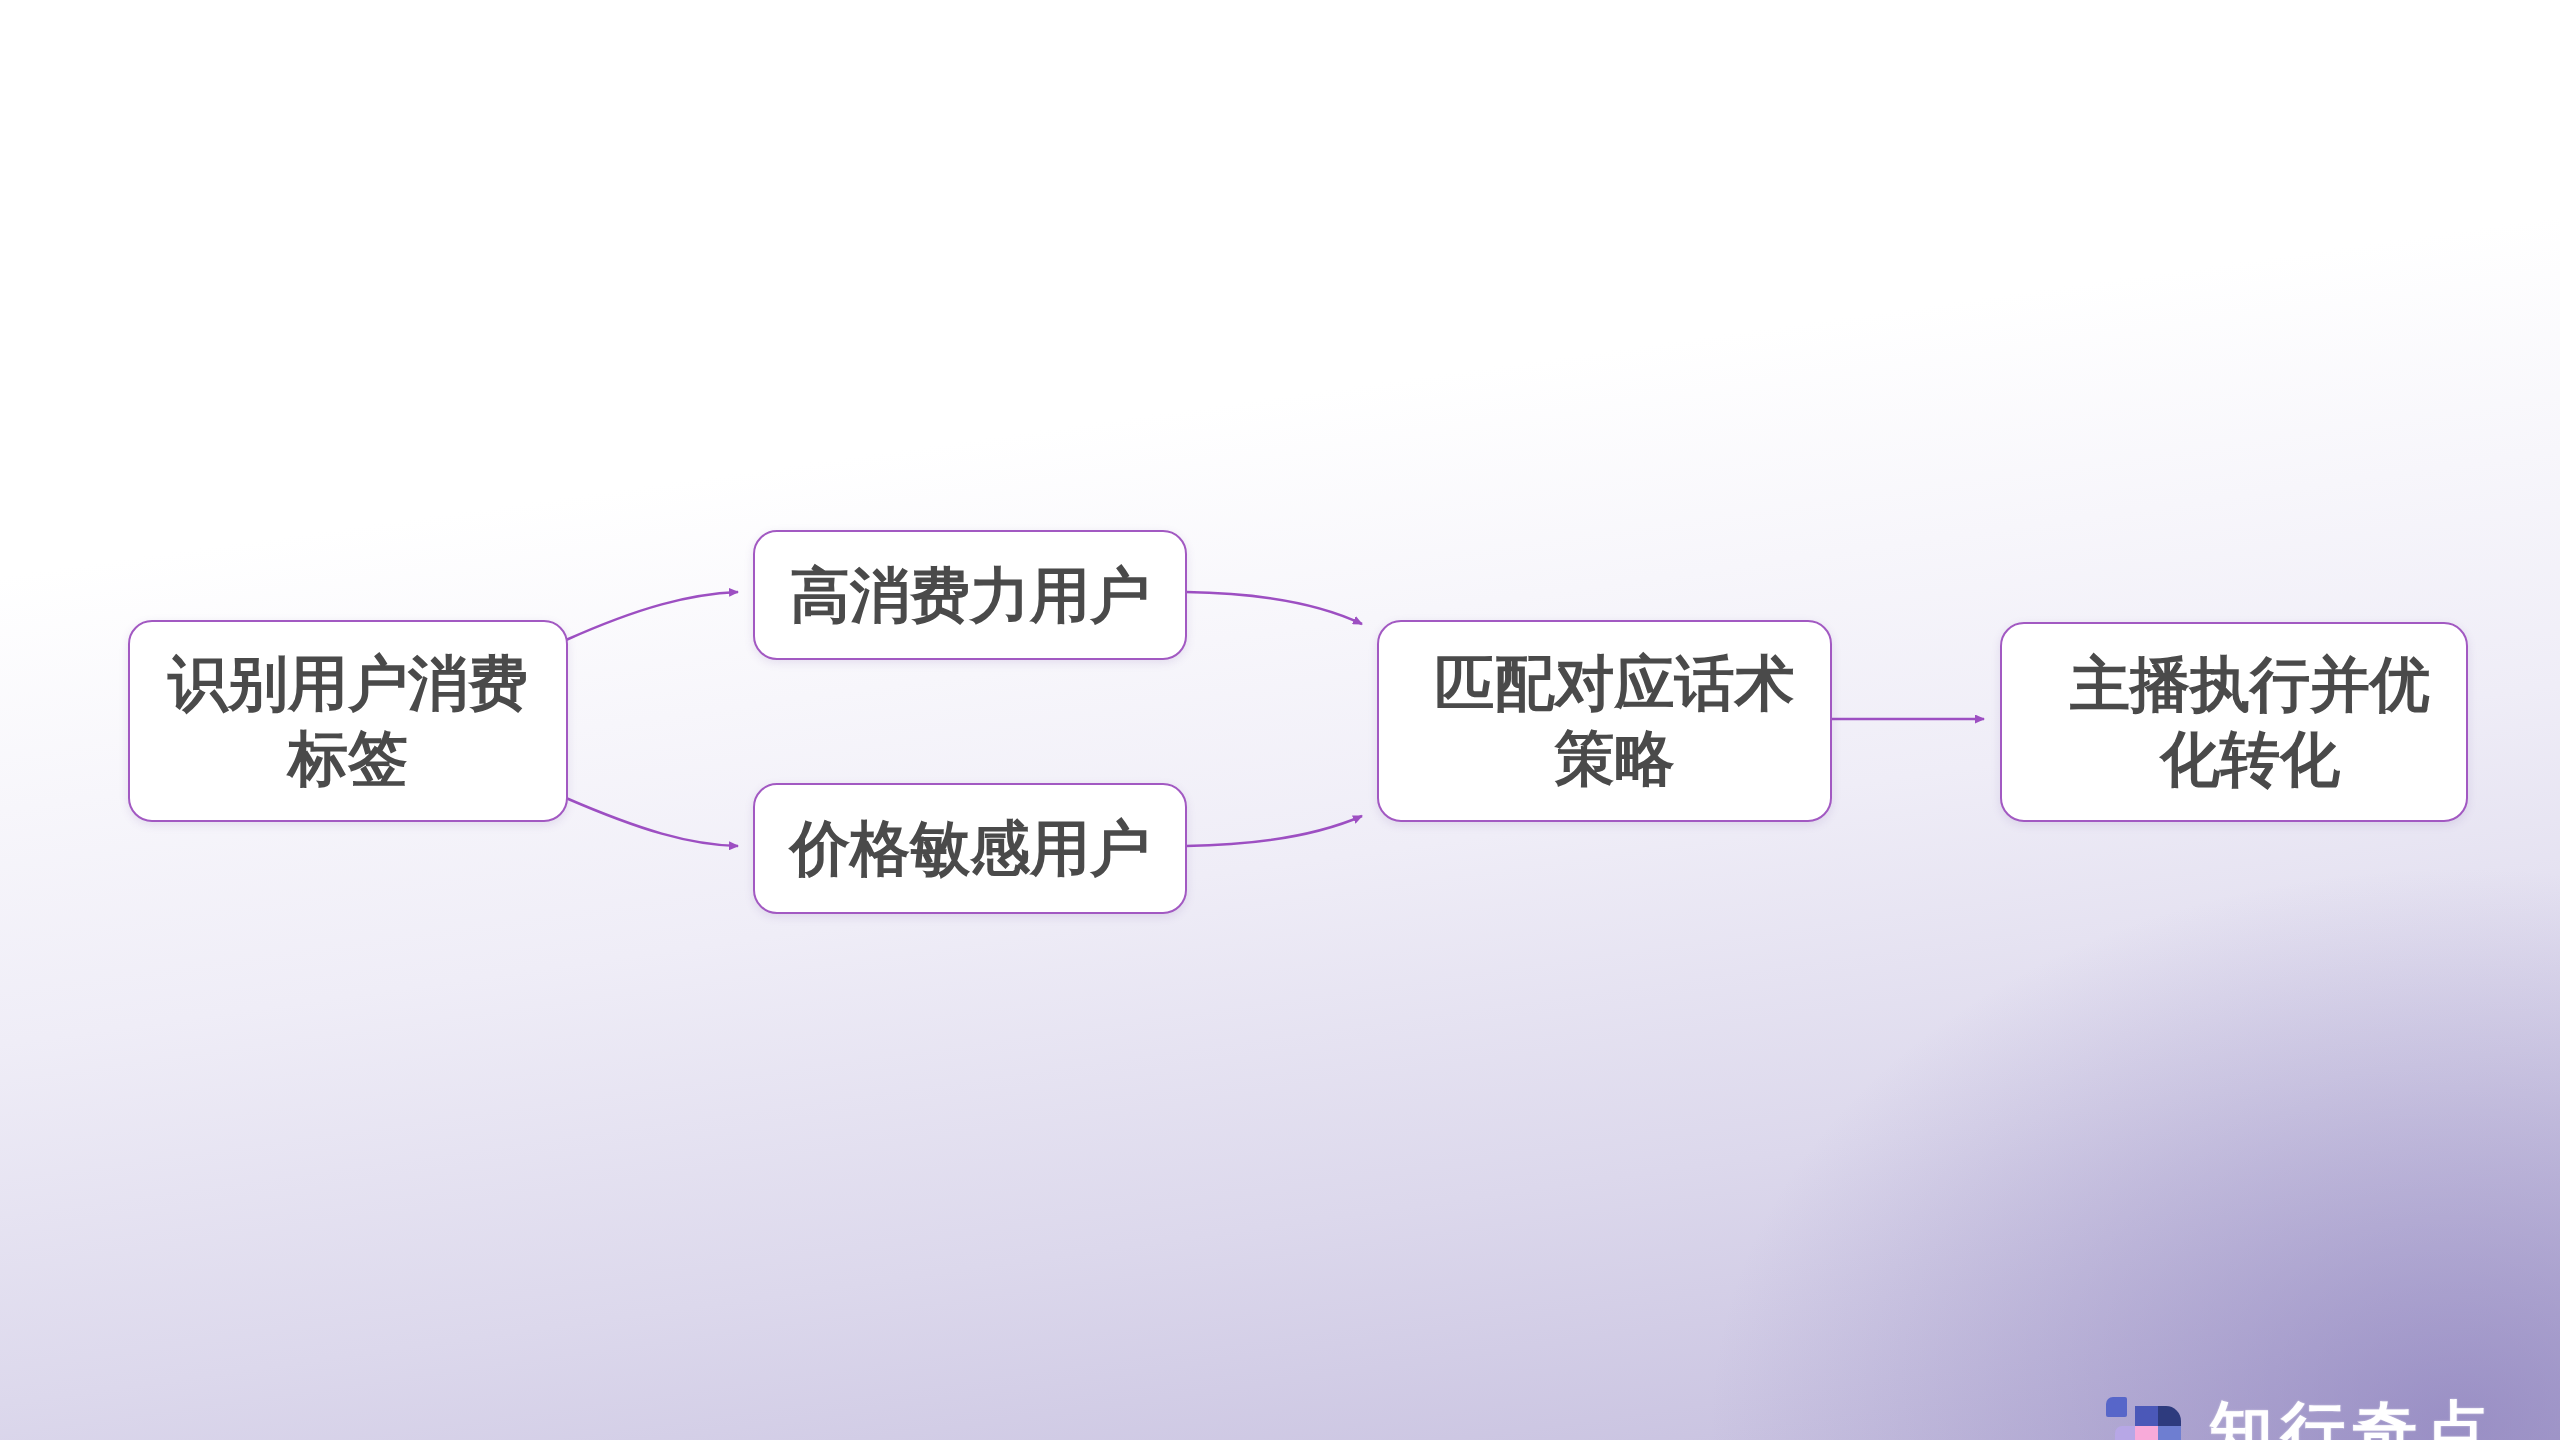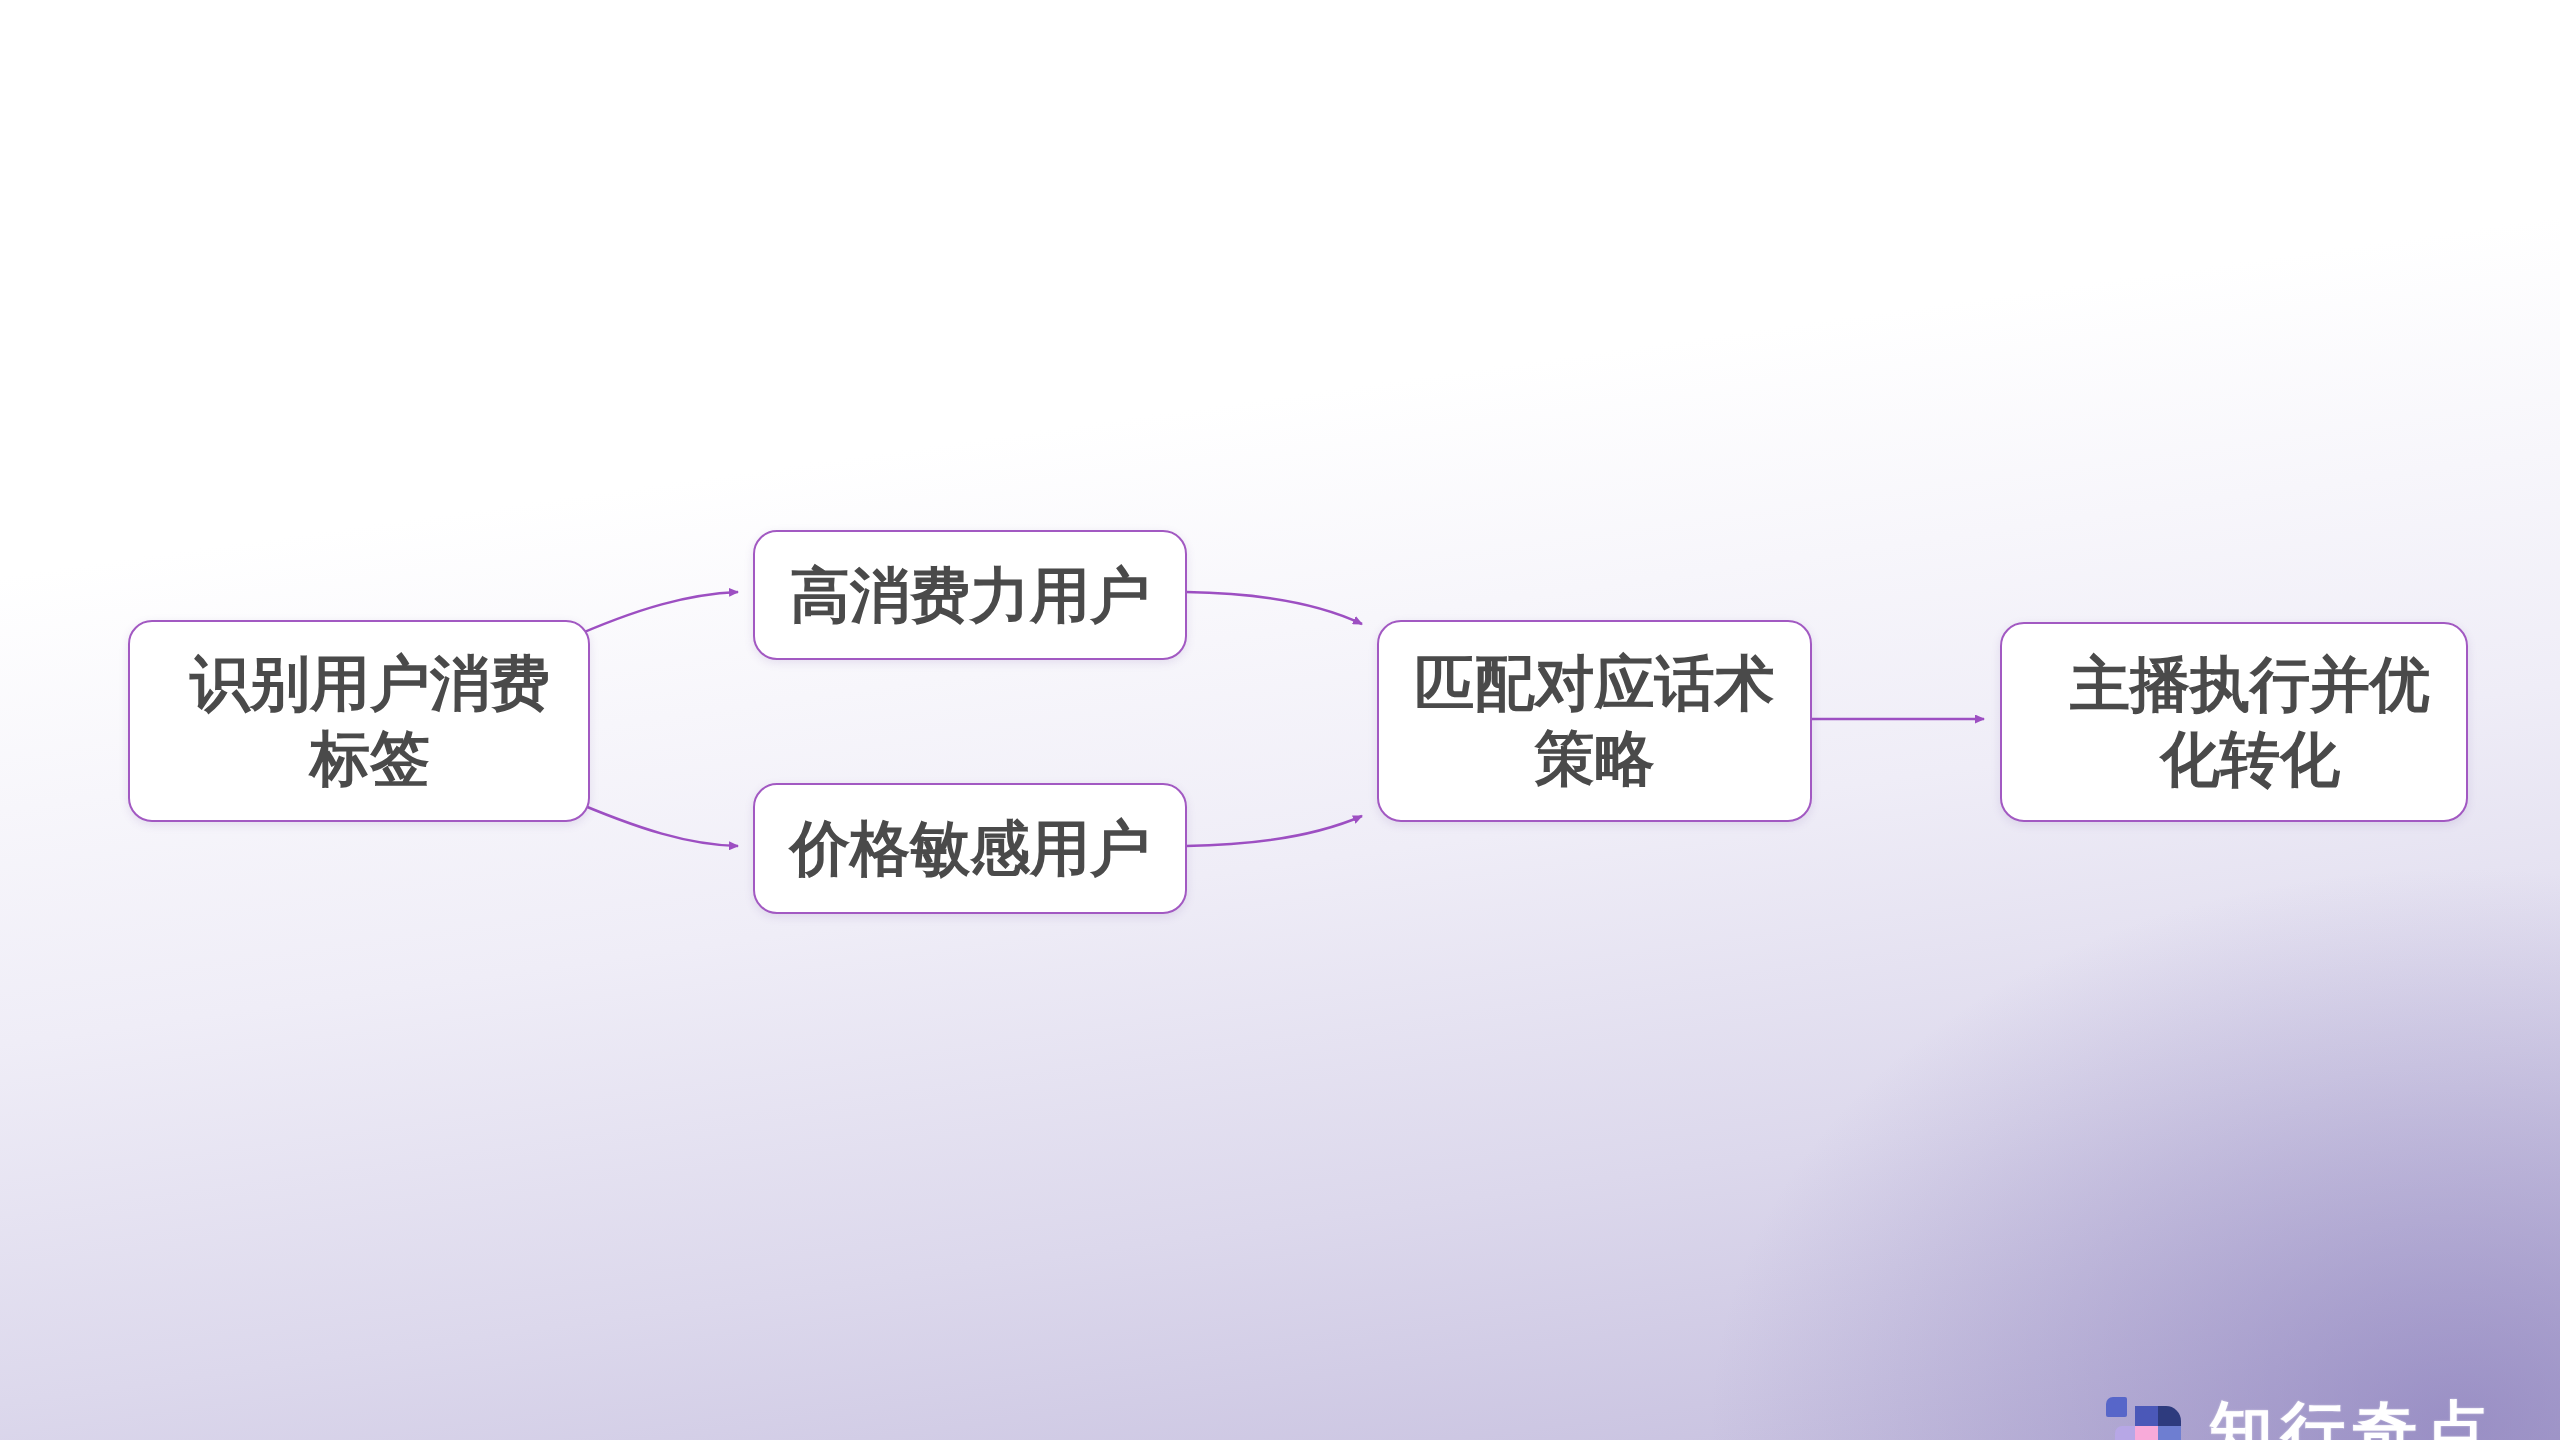--- a/index.html
+++ b/index.html
@@ -22,24 +22,24 @@
     display: flex; flex-direction: column;
     align-items: center; justify-content: center;
     box-shadow: 0 3px 10px rgba(110, 80, 160, 0.14);
     color: #4a4a4a;
     font-weight: 700;
     font-size: 60px;
     line-height: 75px;
     text-align: center;
   }
   .node span { display: block; white-space: nowrap; }
-  #node-identify        { left: 128px;  top: 620px; width: 436px; height: 198px; padding-left: 22px; }
+  #node-identify        { left: 128px;  top: 620px; width: 436px; height: 198px; }
   #node-high-spender    { left: 753px;  top: 530px; width: 430px; height: 126px; }
   #node-price-sensitive { left: 753px;  top: 783px; width: 430px; height: 127px; }
-  #node-match-script    { left: 1377px; top: 620px; width: 431px; height: 198px; }
+  #node-match-script    { left: 1377px; top: 620px; width: 431px; height: 198px; padding-left: 20px; }
   #node-host-execute    { left: 2000px; top: 622px; width: 432px; height: 196px; padding-left: 32px; }
 
   .logo {
     position: absolute; left: 2106px; top: 1388px;
     display: flex; align-items: center; justify-content: space-between;
   }
   .logo-icon { position: relative; width: 75px; height: 72px; flex: 0 0 auto; }
   .logo-icon .mini-sq {
     position: absolute; left: 0; top: 1px; width: 21px; height: 20px;
     background: #5766c9; border-radius: 7px 2px 2px 2px;

